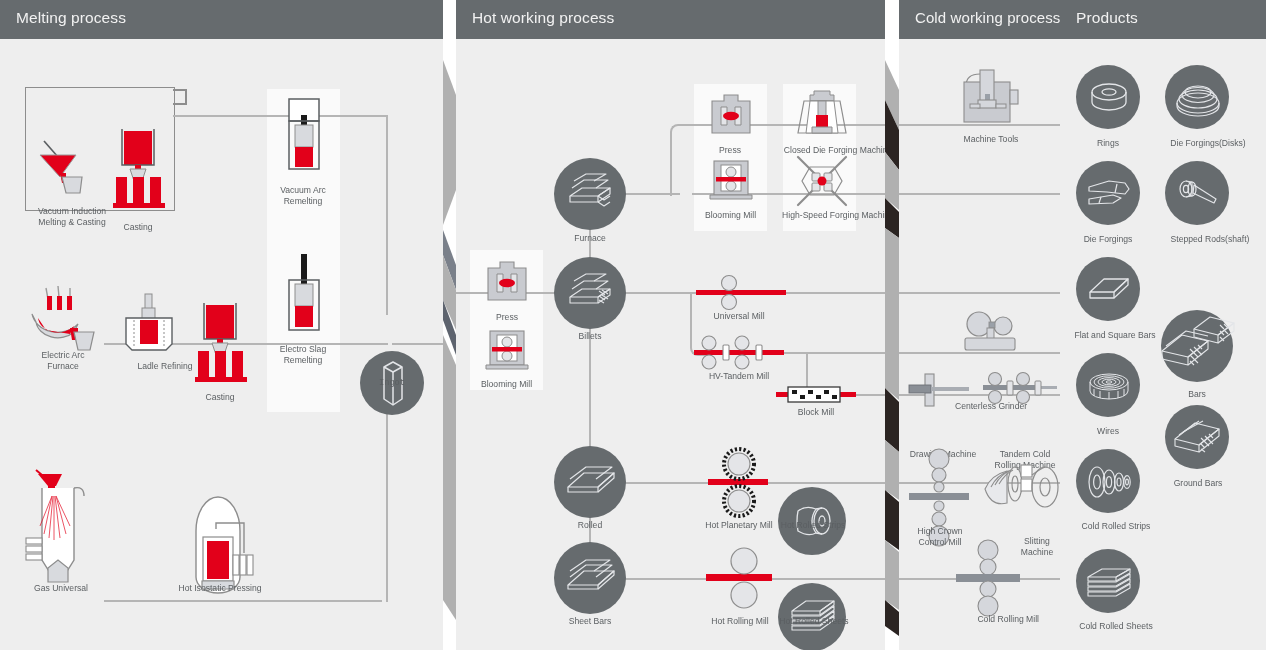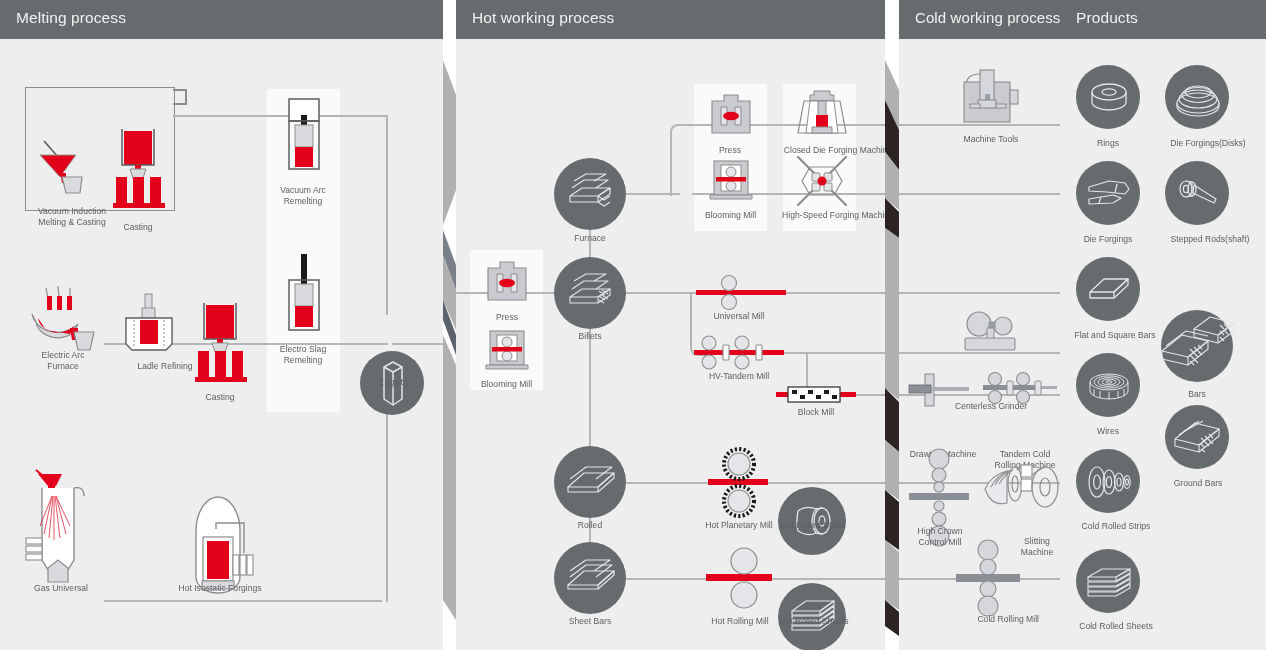--- a/index.html
+++ b/index.html
@@ -196,21 +196,21 @@
           <rect x="19" y="44" width="22" height="38" fill="#e2001a"></rect>
           <path d="M28 32 L28 26 L56 26 L56 56" fill="none" stroke="#8d8d8d" stroke-width="1.4"></path>
           <g fill="#ffffff" stroke="#8d8d8d" stroke-width="1.1">
             <rect x="52" y="58" width="6" height="20"></rect>
               <rect x="59" y="58" width="6" height="20"></rect>
               <rect x="45" y="58" width="6" height="20"></rect>
           </g>
           <path d="M14 84 L46 84 L46 92 L14 92 Z" fill="#d8dade" stroke="#8d8d8d" stroke-width="1.2"></path>
         </svg>
       </div>
-      <div class="cap" style="left:160px;top:544px;width:120px;">Hot Isostatic Forgings</div>
+      <div class="cap" style="left:160px;top:544px;width:120px;">Hot Isostatic Pressing</div>
 
     </div>
   </div>
 
   <div class="gap" style="left:443px;width:13px;">
     <svg class="ribbon" width="13" height="650" viewBox="0 0 13 650" preserveAspectRatio="none">
       <polygon points="0,60 13,95 13,190 0,225" fill="#b0b0b0"></polygon>
       <polygon points="0,230 13,265 13,290 0,255" fill="#7a808a"></polygon>
       <polygon points="0,255 13,290 13,330 0,300" fill="#b0b0b0"></polygon>
       <polygon points="0,300 13,335 13,355 0,320" fill="#5d636e"></polygon>

